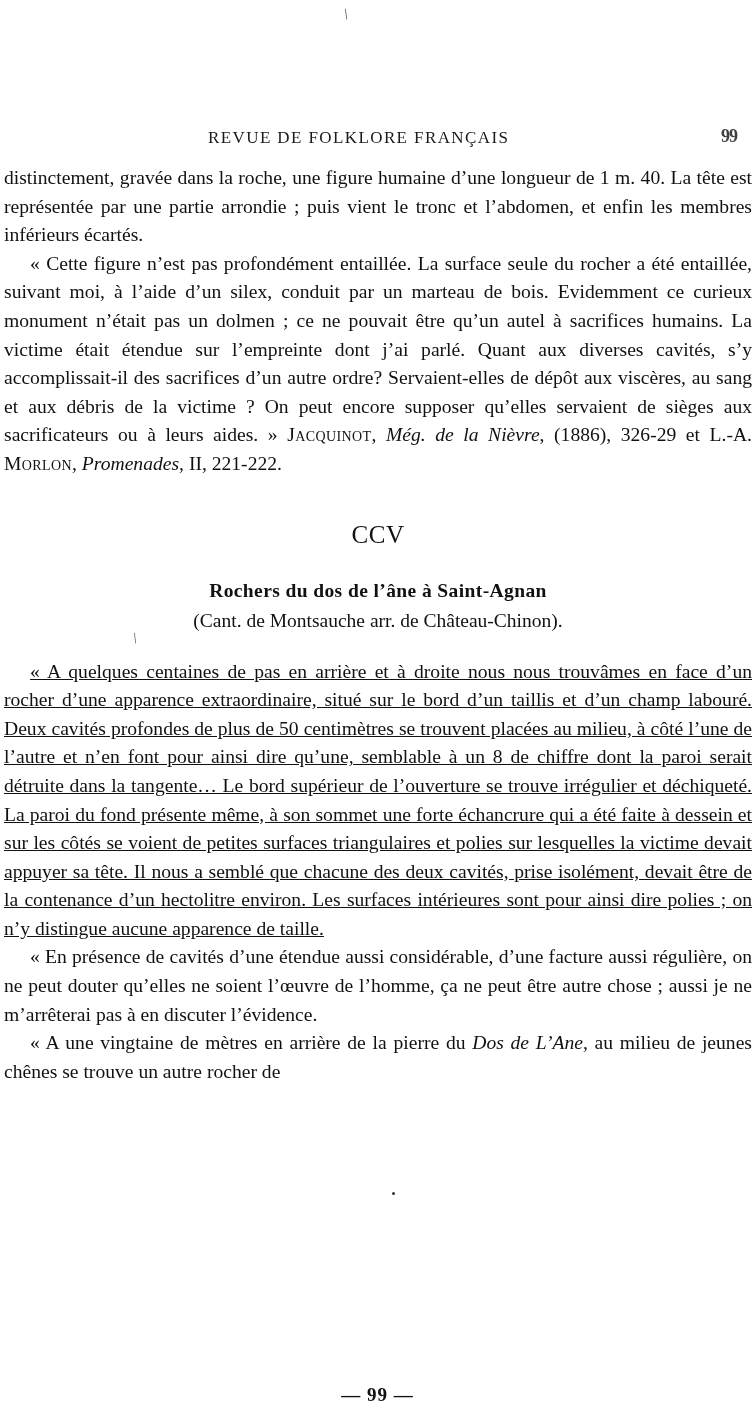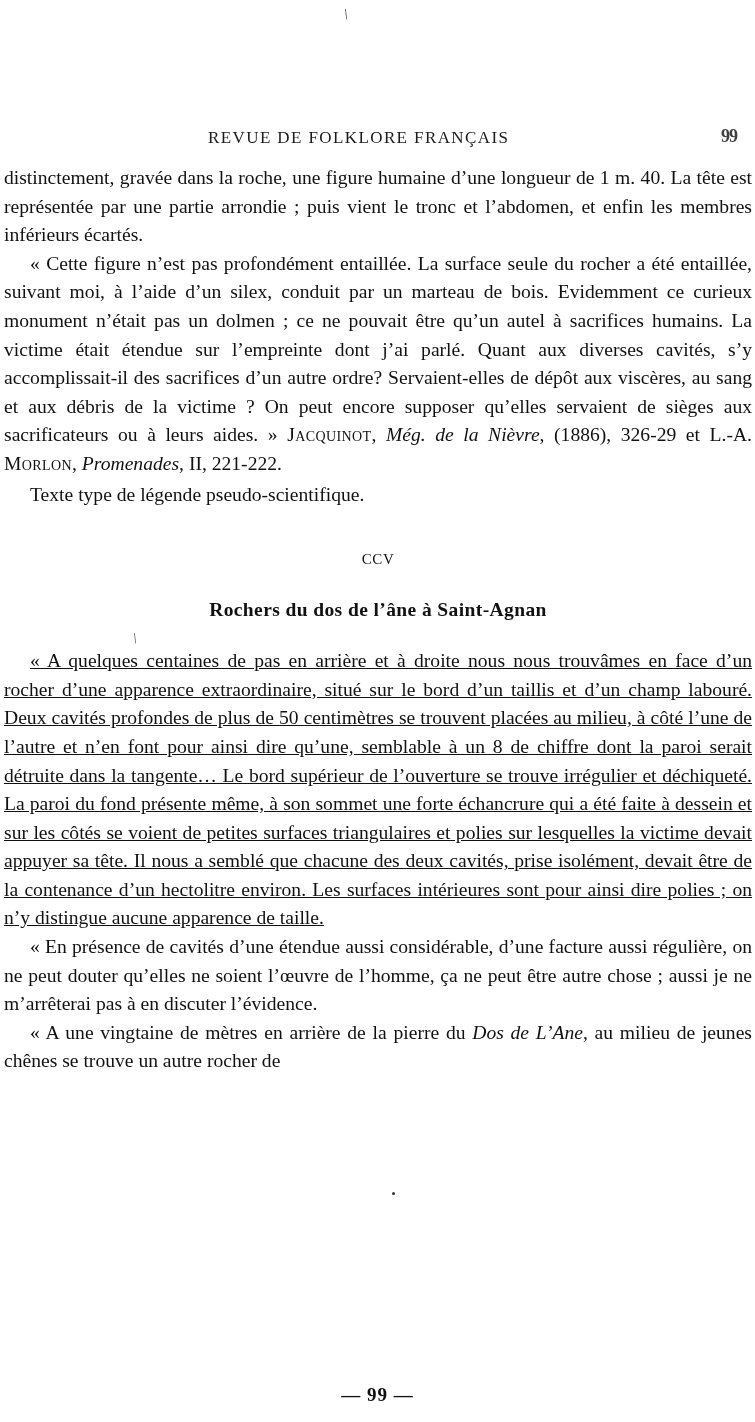--- a/index.html
+++ b/index.html
@@ -85,21 +85,21 @@
   }
   .sc {
     font-variant: small-caps;
     letter-spacing: 0.4px;
   }
   .it {
     font-style: italic;
   }
   .sec-num {
     text-align: center;
-    font-size: 15px;
+    font-size: 25px;
     margin-top: 42px;
     letter-spacing: 0.6px;
   }
   .sec-title {
     text-align: center;
     font-size: 19.5px;
     font-weight: bold;
     margin-top: 31px;
     letter-spacing: 0.4px;
   }
@@ -146,24 +146,24 @@
     <div class="running-head">Revue de Folklore Français</div>
     <div class="folio-top">99</div>
   </div>
 
   <div class="body-col">
 
     <p class="noindent">distinctement, gravée dans la roche, une figure humaine d’une longueur de 1 m. 40. La tête est représentée par une partie arrondie ; puis vient le tronc et l’abdomen, et enfin les membres inférieurs écartés.</p>
 
     <p class="indent"><span>« Cette figure n’est pas profondément entaillée. La surface seule du rocher a été entaillée, suivant moi, à l’aide d’un silex, conduit par un marteau de bois. Evidemment ce curieux monument n’était pas un dolmen ; ce ne pouvait être qu’un autel à sacrifices humains. La victime était étendue sur l’empreinte dont j’ai parlé. Quant aux diverses cavités, s’y accomplissait-il des sacrifices d’un autre ordre? Servaient-elles de dépôt aux viscères, au sang et aux débris de la victime ? On peut encore supposer qu’elles servaient de sièges aux sacrificateurs ou à leurs aides. » </span><span class="sc">Jacquinot</span><span>, </span><span class="it">Még. de la Nièvre</span><span>, (1886), 326-29 et L.-A. </span><span class="sc">Morlon</span><span>, </span><span class="it">Promenades</span><span>, II, 221-222.</span></p>
 
-    <p class="indent gap-small">Texte type de légende pseudo-scientifique.</p>
 
     <div class="sec-num">CCV</div>
     <div class="sec-title">Rochers du dos de l’âne à Saint-Agnan</div>
+    <div class="sec-sub">(Cant. de Montsauche arr. de Château-Chinon).</div>
 
     <p class="indent gap-before">« A quelques centaines de pas en arrière et à droite nous nous trouvâmes en face d’un rocher d’une apparence extraordinaire, situé sur le bord d’un taillis et d’un champ labouré. Deux cavités profondes de plus de 50 centimètres se trouvent placées au milieu, à côté l’une de l’autre et n’en font pour ainsi dire qu’une, semblable à un 8 de chiffre dont la paroi serait détruite dans la tangente… Le bord supérieur de l’ouverture se trouve irrégulier et déchiqueté. La paroi du fond présente même, à son sommet une forte échancrure qui a été faite à dessein et sur les côtés se voient de petites surfaces triangulaires et polies sur lesquelles la victime devait appuyer sa tête. Il nous a semblé que chacune des deux cavités, prise isolément, devait être de la contenance d’un hectolitre environ. Les surfaces intérieures sont pour ainsi dire polies ; on n’y distingue aucune apparence de taille.</p>
 
     <p class="indent">« En présence de cavités d’une étendue aussi considérable, d’une facture aussi régulière, on ne peut douter qu’elles ne soient l’œuvre de l’homme, ça ne peut être autre chose ; aussi je ne m’arrêterai pas à en discuter l’évidence.</p>
 
     <p class="indent"><span>« A une vingtaine de mètres en arrière de la pierre du </span><span class="it">Dos de L’Ane</span><span>, au milieu de jeunes chênes se trouve un autre rocher de</span></p>
 
   </div>
 
   <span class="stray-mark-2">\</span>

